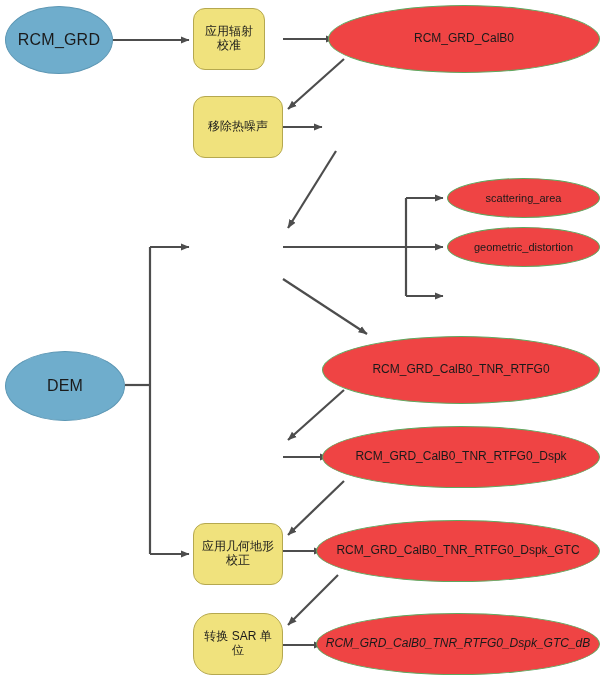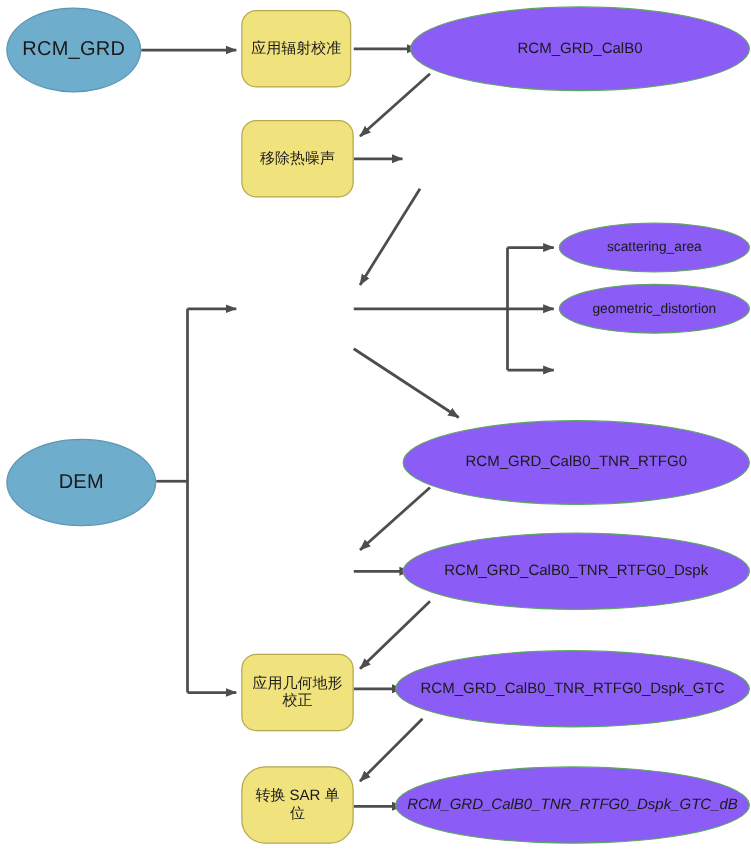--- a/index.html
+++ b/index.html
@@ -42,21 +42,21 @@
     letter-spacing: 0.2px;
     text-align: right;
   }
   .node-process {
     background: #f0e27d;
     border: 1px solid #b5a84f;
     border-radius: 12px;
     font-size: 12px;
   }
   .node-output {
-    background: #8b5cf6;
+    background: #ef4444;
     border: 1px solid #5fa85f;
     border-radius: 50%;
     font-size: 12px;
     align-items: center;
   }
   .node-output.small {
     font-size: 11px;
   }
   .node-label {
     display: block;
@@ -115,21 +115,21 @@
   </svg>
 
   <div class="node node-input" style="left:5px; top:6px; width:108px; height:68px;">
     <span class="node-label">RCM_GRD</span>
   </div>
 
   <div class="node node-input" style="left:5px; top:351px; width:120px; height:70px;">
     <span class="node-label">DEM</span>
   </div>
 
-  <div class="node node-process" style="left:193px; top:8px; width:88px; height:62px;">
+  <div class="node node-process" style="left:193px; top:8px; width:72px; height:62px;">
     <span class="node-label">应用辐射校准</span>
   </div>
 
   <div class="node node-process" style="left:193px; top:96px; width:90px; height:62px;">
     <span class="node-label">移除热噪声</span>
   </div>
 
 
 
   <div class="node node-process" style="left:193px; top:523px; width:90px; height:62px;">

